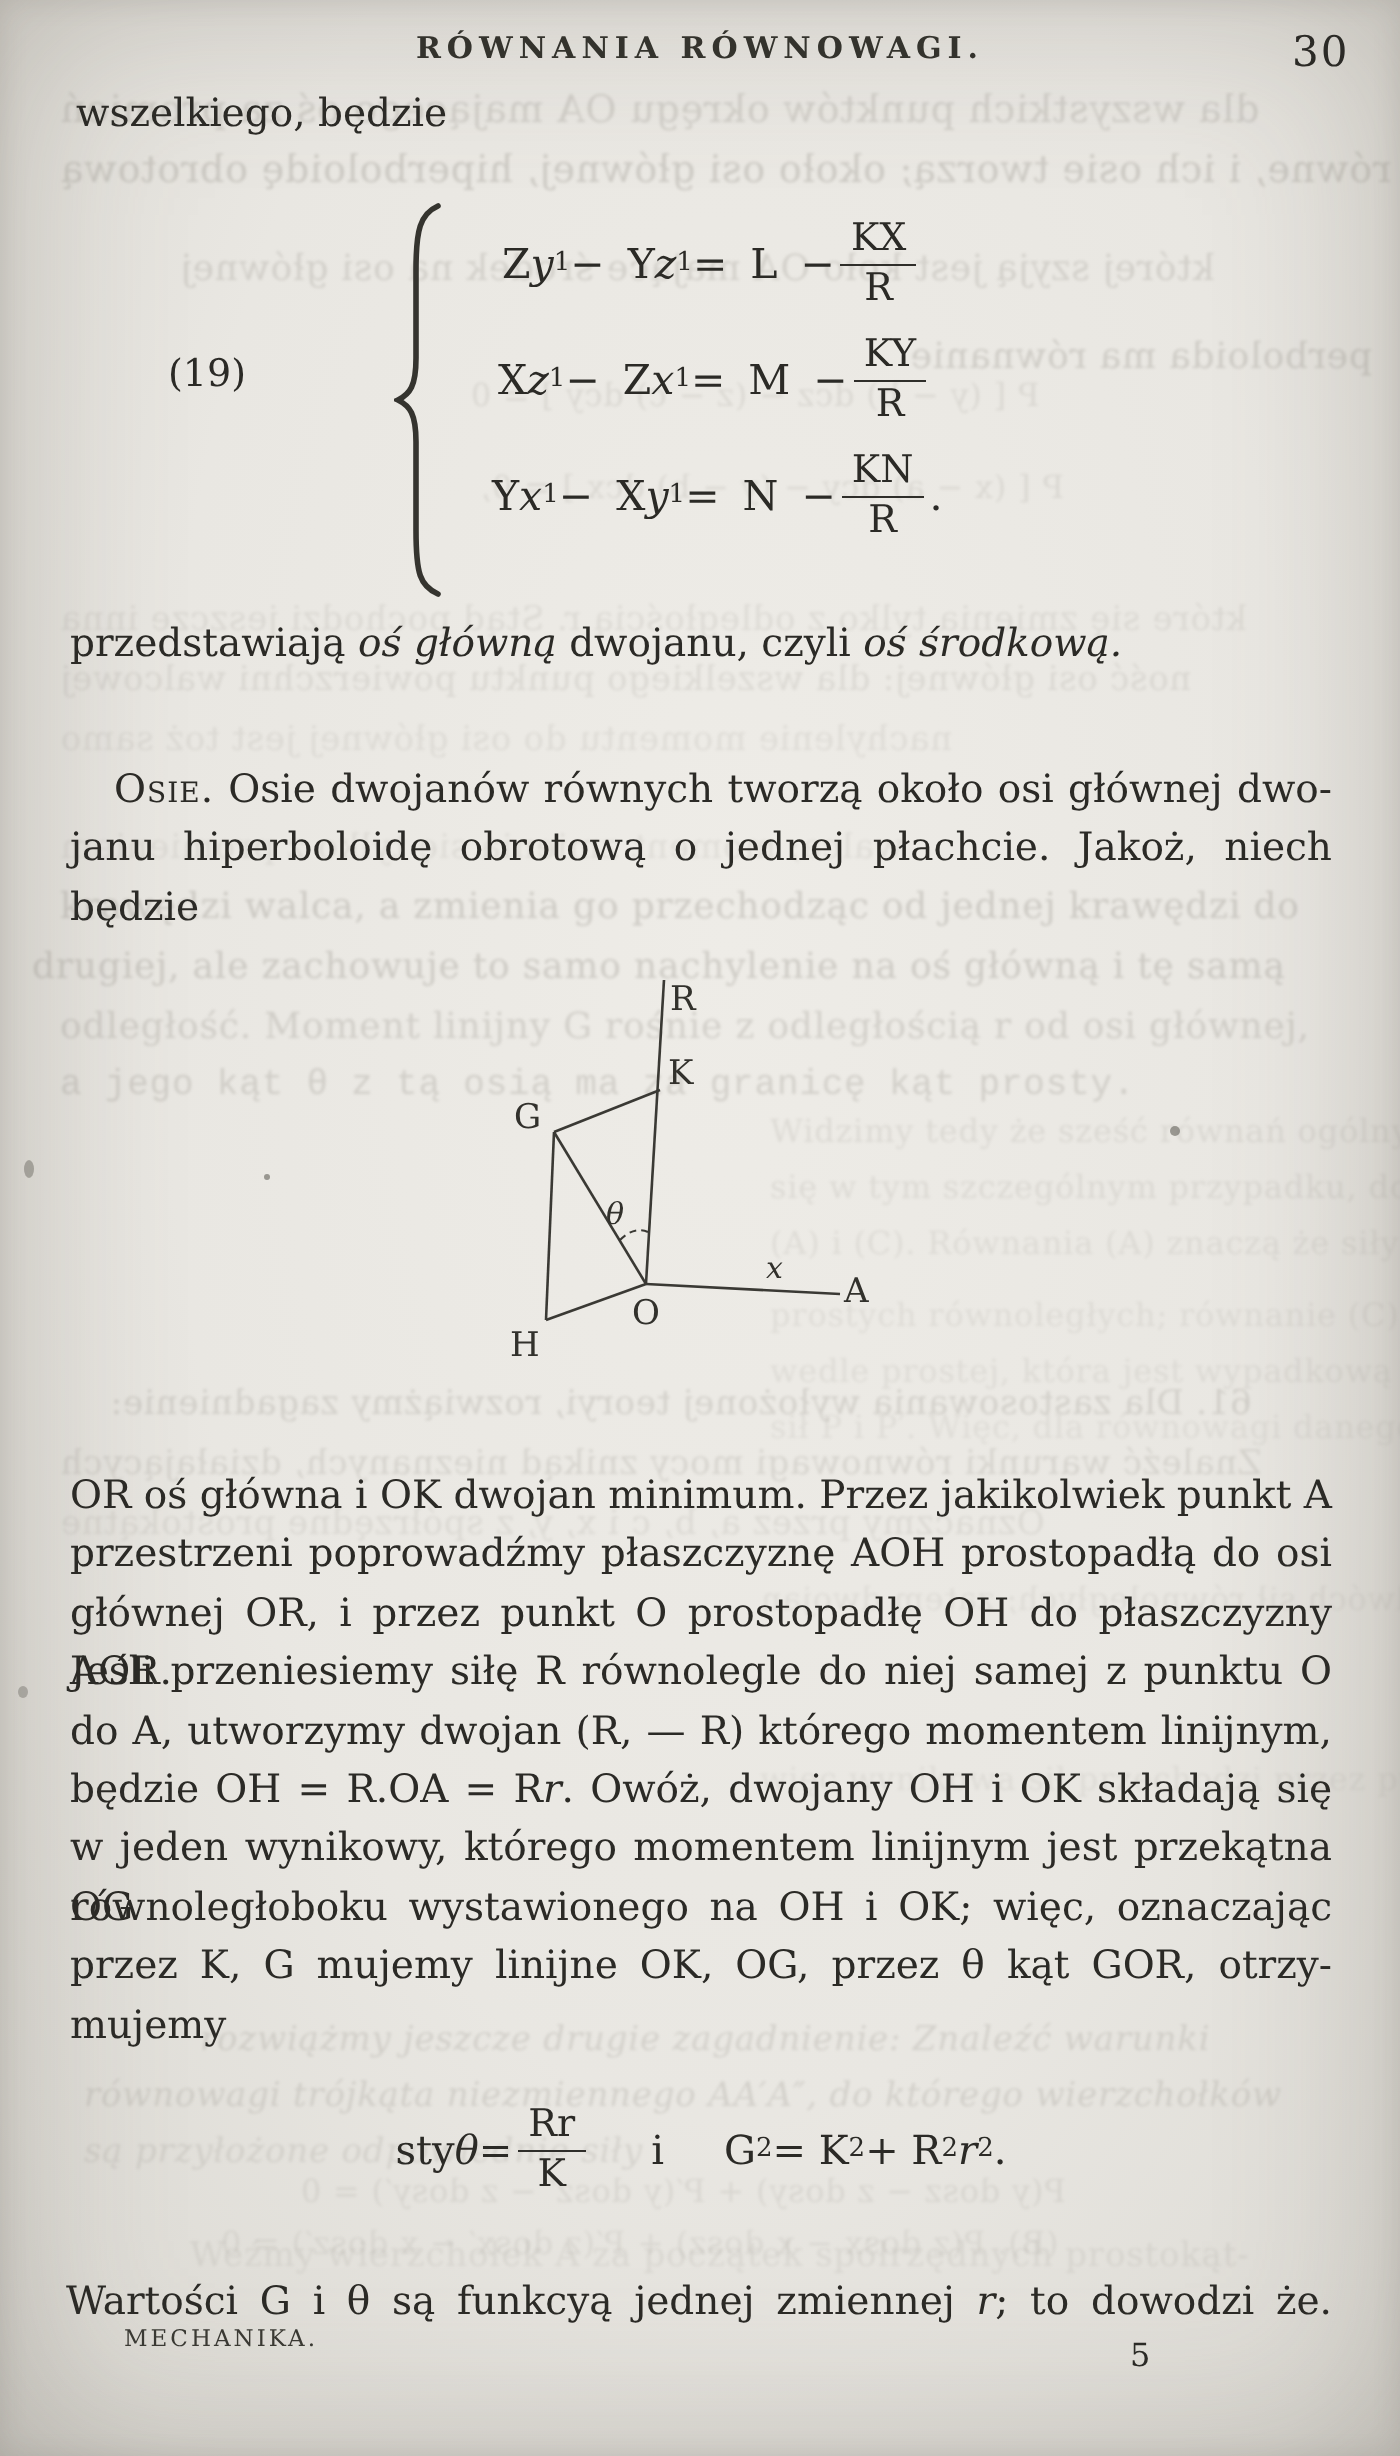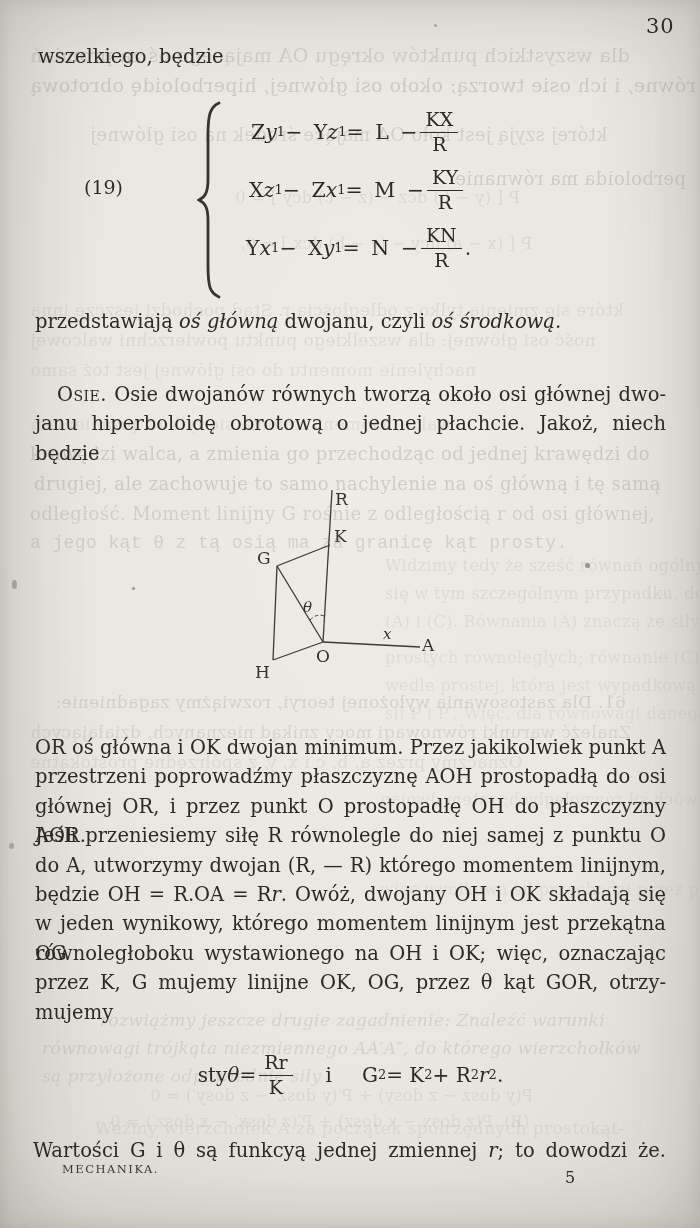--- a/index.html
+++ b/index.html
@@ -59,21 +59,21 @@
       <span class="ghost-line mirror" style="left: 30px; top: 74px; font-size: 19px; opacity: 0.32;">równe, i ich osie tworzą; około osi głównej, hiperboloidę obrotową</span>
       <span class="ghost-line mirror" style="left: 90px; top: 124px; font-size: 18px; opacity: 0.26;">której szyją jest koło OA mające środek na osi głównej</span>
       <span class="ghost-line mirror" style="left: 455px; top: 168px; font-size: 18px; opacity: 0.3;">perboloida ma równanie</span>
       <span class="ghost-line mirror" style="left: 235px; top: 188px; font-size: 16px; opacity: 0.18;">P [ (y − b) dcz − (z − c) dcy ] = 0</span>
       <span class="ghost-line mirror" style="left: 240px; top: 234px; font-size: 16px; opacity: 0.18;">P [ (x − a) dcy − (y − b) dcx ] = 0,</span>
       <span class="ghost-line mirror" style="left: 30px; top: 300px; font-size: 17px; opacity: 0.16;">które się zmienia tylko z odległością r. Stąd pochodzi jeszcze inna</span>
       <span class="ghost-line mirror" style="left: 30px; top: 330px; font-size: 17px; opacity: 0.18;">ność osi głównej: dla wszelkiego punktu powierzchni walcowej</span>
       <span class="ghost-line mirror" style="left: 30px; top: 360px; font-size: 17px; opacity: 0.15;">nachylenie momentu do osi głównej jest toż samo</span>
       <span class="ghost-line mirror" style="left: 30px; top: 414px; font-size: 17px; opacity: 0.14;">walca; moment zmienia się tylko z promieniem</span>
       <span class="ghost-line" style="left: 30px; top: 443px; font-size: 18px; opacity: 0.32;">krawędzi walca, a zmienia go przechodząc od jednej krawędzi do</span>
-      <span class="ghost-line" style="left: 34px; top: 473px; font-size: 18px; opacity: 0.32;">drugiej, ale zachowuje to samo nachylenie na oś główną i tę samą</span>
+      <span class="ghost-line" style="left: 16px; top: 473px; font-size: 18px; opacity: 0.32;">drugiej, ale zachowuje to samo nachylenie na oś główną i tę samą</span>
       <span class="ghost-line" style="left: 30px; top: 503px; font-size: 18px; opacity: 0.28;">odległość. Moment linijny G rośnie z odległością r od osi głównej,</span>
       <span class="ghost-line" style="left: 30px; top: 533px; font-size: 18px; opacity: 0.28; font-family: Liberation Mono, monospace;">a jego kąt θ z tą osią ma za granicę kąt prosty.</span>
       <span class="ghost-line" style="left: 385px; top: 556px; font-size: 16px; opacity: 0.17;">Widzimy tedy że sześć równań ogólnych równowagi</span>
       <span class="ghost-line" style="left: 385px; top: 584px; font-size: 16px; opacity: 0.17;">się w tym szczególnym przypadku, do pięciu</span>
       <span class="ghost-line" style="left: 385px; top: 612px; font-size: 16px; opacity: 0.15;">(A) i (C). Równania (A) znaczą że siły P, P′ są równe, i dob-</span>
       <span class="ghost-line" style="left: 385px; top: 648px; font-size: 16px; opacity: 0.14;">prostych równoległych; równanie (C) pokazuje że siła P działa</span>
       <span class="ghost-line" style="left: 385px; top: 676px; font-size: 16px; opacity: 0.14;">wedle prostej, która jest wypadkową sił P i P′ obydwóch</span>
       <span class="ghost-line" style="left: 385px; top: 704px; font-size: 16px; opacity: 0.13;">sił P i P′. Więc, dla równowagi danego układu, trzeba i dość</span>
       <span class="ghost-line mirror" style="left: 55px; top: 692px; font-size: 17px; opacity: 0.26;">61. Dla zastosowania wyłożonej teoryi, rozwiążmy zagadnienie:</span>
       <span class="ghost-line mirror" style="left: 30px; top: 722px; font-size: 17px; opacity: 0.22;">Znaleźć warunki równowagi mocy znikąd nieznanych, działających</span>
@@ -87,20 +87,21 @@
       <span class="ghost-line mirror" style="left: 110px; top: 1112px; font-size: 16px; opacity: 0.15;">(B). P(z dosx − x dosz) + P′(z dosx′ − x dosz′) = 0</span>
       <span class="ghost-line" style="left: 95px; top: 1118px; font-size: 17px; opacity: 0.15;">Weźmy wierzchołek A za początek spółrzędnych prostokąt-</span>
     </div>
 
   <div class="speck" style="left:585px;top:563px;width:5px;height:5px;"></div>
   <div class="speck" style="left:132px;top:587px;width:3px;height:3px;"></div>
   <div class="speck" style="left:12px;top:580px;width:5px;height:9px;opacity:.4;"></div>
   <div class="speck" style="left:9px;top:843px;width:5px;height:6px;opacity:.35;"></div>
   <div class="speck" style="left:434px;top:24px;width:3px;height:3px;opacity:.4;"></div>
 
+  <div class="print header-title">RÓWNANIA RÓWNOWAGI.</div>
   <div class="print page-number">30</div>
 
   <div class="print intro">wszelkiego, będzie</div>
 
   <div class="print eq-label">(19)</div>
   <svg class="brace-svg" width="26" height="198" viewBox="0 0 26 198">
     <path d="M22 2 C13 6 11 14 11 34 L11 78 C11 92 8 96 2 99 C8 102 11 106 11 120 L11 164 C11 186 13 192 22 196" fill="none" stroke="#35342f" stroke-width="2.8" stroke-linecap="round"></path>
   </svg>
   <div class="eq-row" id="eq-row-1">Z<i>y</i><sub>1</sub> − Y<i>z</i><sub>1</sub> = L − <span class="frac">
         <span class="num">KX</span>

